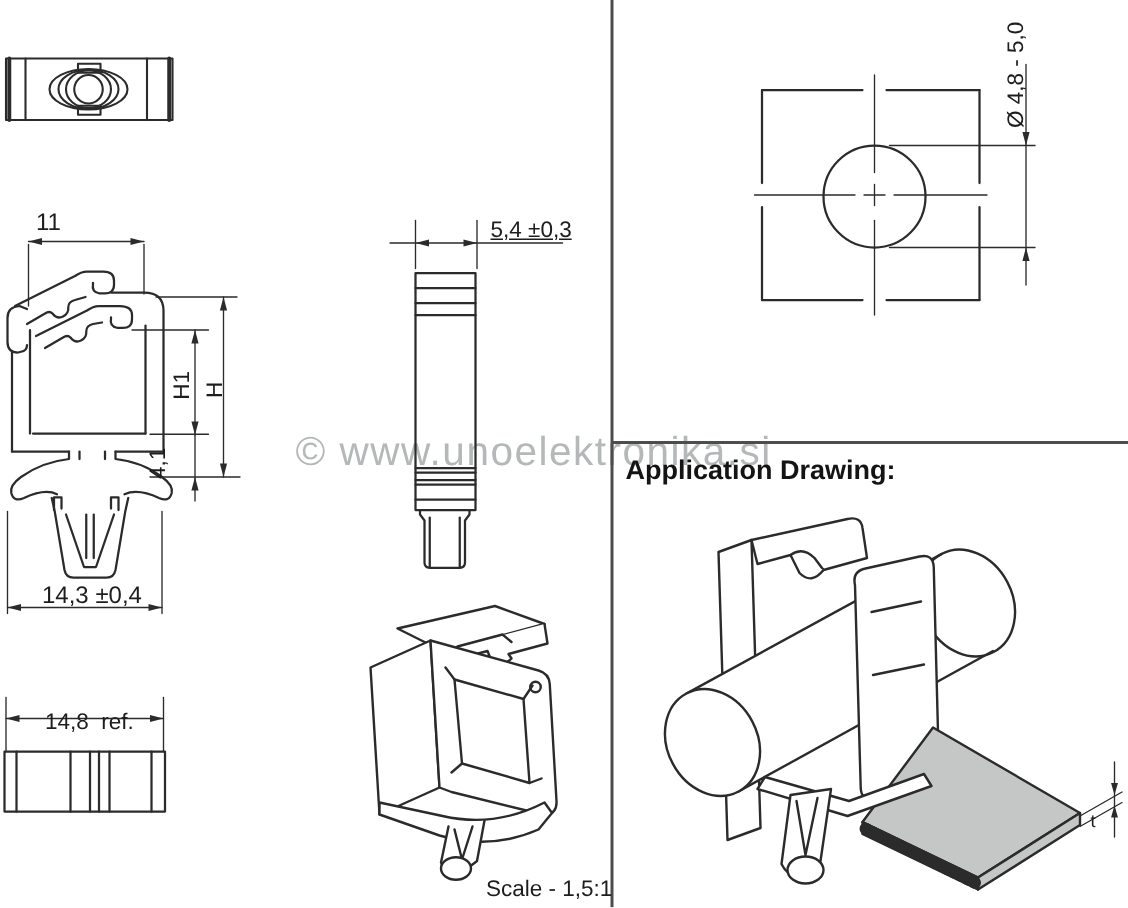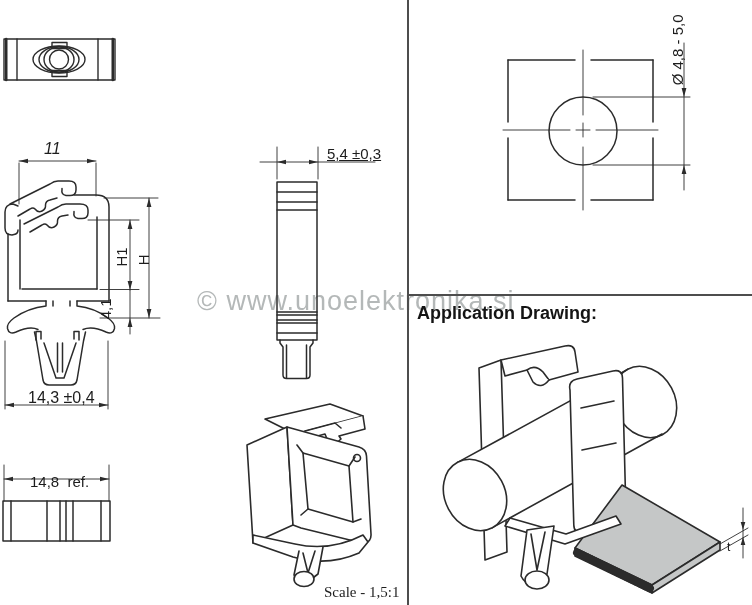--- a/index.html
+++ b/index.html
@@ -226,36 +226,36 @@
 
     <g stroke-width="0.9">
       <line x1="305" y1="214" x2="333" y2="198"></line>
       <line x1="305" y1="221" x2="333" y2="205"></line>
       <line x1="328" y1="178" x2="328" y2="228"></line>
     </g>
     <polygon points="328,200 325.7,192 330.3,192" fill="#2b2b2b" stroke="none"></polygon>
     <polygon points="328,207 325.7,215 330.3,215" fill="#2b2b2b" stroke="none"></polygon>
   </svg>
 
-  <div class="lbl big" style="left:44px;top:141px;font-style:italic;">11</div>
+  <div class="lbl big" style="left:24px;top:141px;">11</div>
 
   <div class="lbl" style="left:327px;top:146px;text-decoration:underline;">5,4 ±0,3</div>
 
   <div class="lbl rot" style="left:104px;top:249px;width:36px;text-align:center;">H1</div>
 
   <div class="lbl rot" style="left:128px;top:252px;width:32px;text-align:center;">H</div>
 
   <div class="lbl rot" style="left:88px;top:301px;width:36px;text-align:center;">4,1</div>
 
 
   <div class="lbl big" style="left:28px;top:390px;">14,3 ±0,4</div>
 
   <div class="lbl" style="left:30px;top:474px;">14,8  ref.</div>
 
   <div class="lbl rot" style="left:637px;top:42px;width:82px;text-align:center;">Ø 4,8 - 5,0</div>
 
-  <div class="lbl" style="left:324px;top:585px;font-family:Liberation Serif, serif;">Scale - 1,5:1</div>
+  <div class="lbl" style="left:324px;top:585px;">Scale - 1,5:1</div>
 
   <div class="heading" style="left:417px;top:303px;">Application Drawing:</div>
 
   <div class="tiny" style="left:727px;top:540px;">t</div>
 
 </div>
 
 </body></html>

